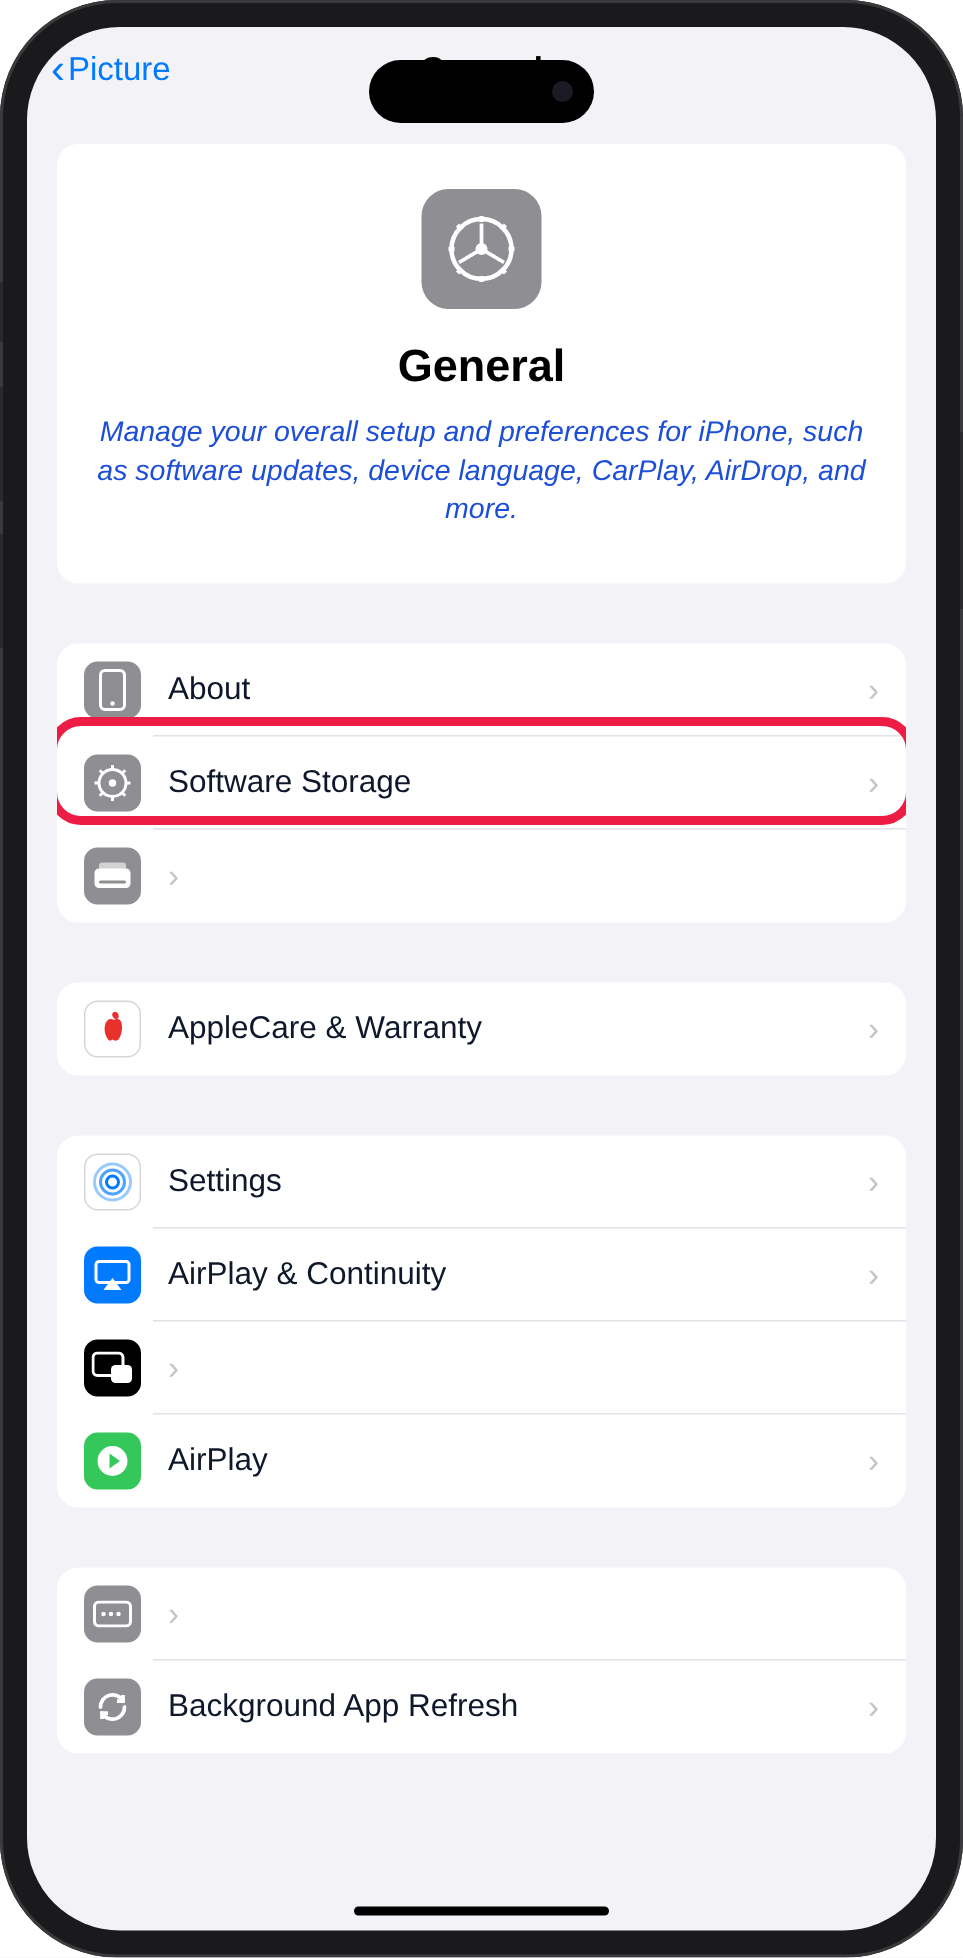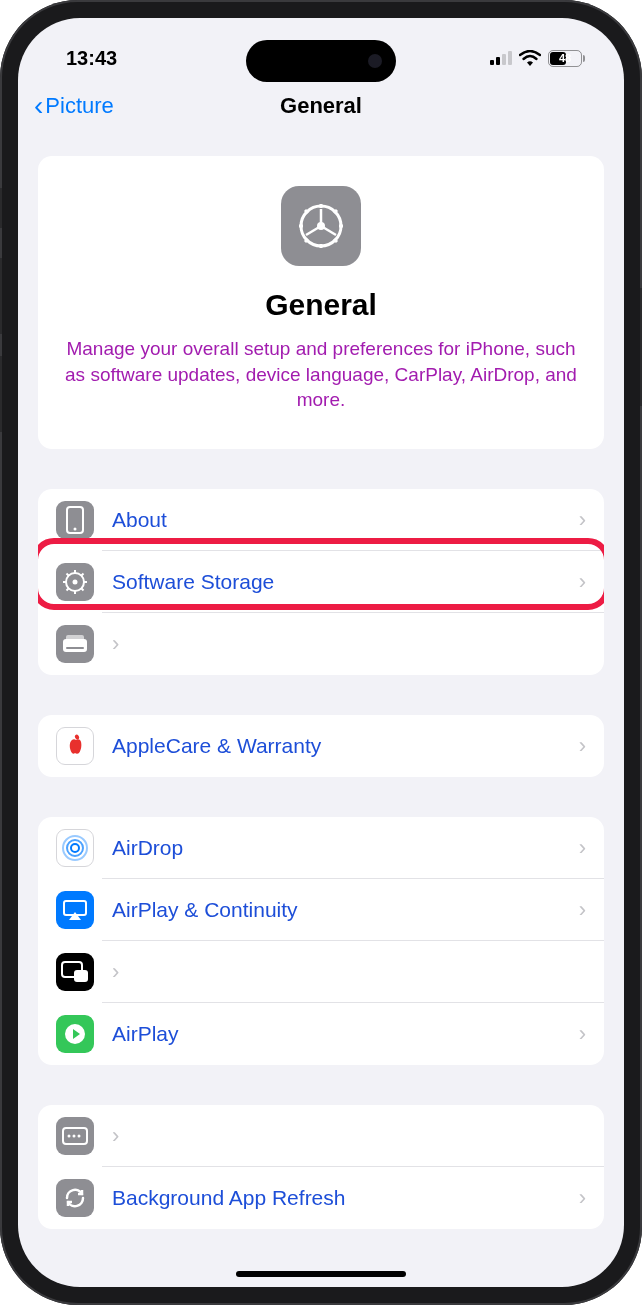--- a/index.html
+++ b/index.html
@@ -91,21 +91,21 @@
       text-align: center;
     }
     .hero-icon {
       width: 80px; height: 80px;
       background: #8e8e93;
       border-radius: 18px;
       margin: 0 auto 22px;
       display: flex; align-items: center; justify-content: center;
     }
     .hero-title { font-size: 30px; font-weight: 700; color: #000; margin-bottom: 14px; }
-    .hero-desc { font-size: 19px; color: #a21caf; line-height: 1.35; }
+    .hero-desc { font-size: 19px; color: #1d4ed8; line-height: 1.35; font-style: italic; }
 
     .section {
       background: #fff;
       border-radius: 14px;
       margin-top: 40px;
       overflow: hidden;
     }
     .section.tight { margin-top: 40px; }
     .row {
       display: flex;
@@ -119,21 +119,21 @@
       bottom: 0; left: 64px; right: 0;
       height: 1px; background: #e2e2e6;
     }
     .row-icon {
       width: 38px; height: 38px;
       border-radius: 9px;
       display: flex; align-items: center; justify-content: center;
       flex-shrink: 0;
       margin-right: 18px;
     }
-    .row-label { font-size: 21px; color: #1d4ed8; flex: 1; }
+    .row-label { font-size: 21px; color: #0f172a; flex: 1; }
     .row-chevron { color: #c4c4c8; font-size: 22px; font-weight: 400; }
 
     .highlight-ring {
       position: absolute;
       border: 6px solid #ed1c44;
       border-radius: 22px;
       pointer-events: none;
       z-index: 50;
     }
 
@@ -157,42 +157,20 @@
   <div class="side-button btn-left-1"></div>
   <div class="side-button btn-left-2"></div>
   <div class="side-button btn-left-3"></div>
   <div class="side-button btn-right"></div>
 
   <div class="phone-screen">
     <div class="dynamic-island">
       <div class="island-cam"></div>
     </div>
 
-    <div class="status-bar">
-      <div>13:43</div>
-      <div class="status-right">
-        <svg width="22" height="14" viewBox="0 0 22 14">
-          <rect x="0" y="9" width="4" height="5" rx="1" fill="#000"></rect>
-          <rect x="6" y="6" width="4" height="8" rx="1" fill="#000"></rect>
-          <rect x="12" y="3" width="4" height="11" rx="1" fill="#c8c8cc"></rect>
-          <rect x="18" y="0" width="4" height="14" rx="1" fill="#c8c8cc"></rect>
-        </svg>
-        <svg width="22" height="16" viewBox="0 0 22 16">
-          <path d="M11 16 L8 12.5 Q11 10 14 12.5 Z" fill="#000"></path>
-          <path d="M4.5 9 Q11 3 17.5 9" stroke="#000" stroke-width="2.4" fill="none" stroke-linecap="round"></path>
-          <path d="M1 5 Q11 -3 21 5" stroke="#000" stroke-width="2.4" fill="none" stroke-linecap="round"></path>
-        </svg>
-        <div style="position:relative;width:34px;height:17px;">
-          <div style="position:absolute;inset:0;border:1.5px solid #000;border-radius:5px;opacity:.4"></div>
-          <div style="position:absolute;right:-3px;top:5px;width:2.5px;height:7px;background:#000;border-radius:0 2px 2px 0;opacity:.4"></div>
-          <div style="position:absolute;left:2px;top:2px;bottom:2px;width:48%;background:#000;border-radius:3px;"></div>
-          <div style="position:absolute;inset:0;display:flex;align-items:center;justify-content:center;font-size:11px;font-weight:600;color:#fff;">48</div>
-        </div>
-      </div>
-    </div>
 
     <div class="nav-bar">
       <div class="back-btn">
         <span class="back-chevron">‹</span>
         <span>Picture</span>
       </div>
       <div class="nav-title">General</div>
     </div>
 
     <div class="content">
@@ -282,21 +260,21 @@
 
       <div class="section tight">
         <div class="row">
           <div class="row-icon ic-white">
             <svg width="28" height="28" viewBox="0 0 28 28">
                 <circle cx="14" cy="14" r="4" stroke="#007aff" stroke-width="2" fill="none"></circle>
                 <circle cx="14" cy="14" r="8" stroke="#007aff" stroke-width="2" fill="none" opacity="0.7"></circle>
                 <circle cx="14" cy="14" r="12" stroke="#007aff" stroke-width="2" fill="none" opacity="0.4"></circle>
               </svg>
           </div>
-          <div class="row-label">AirDrop</div>
+          <div class="row-label">Settings</div>
           <div class="row-chevron">›</div>
           <div class="row-divider"></div>
         </div>
         <div class="row">
           <div class="row-icon ic-blue">
             <svg width="26" height="22" viewBox="0 0 26 22">
                 <rect x="2" y="2" width="22" height="14" rx="2" stroke="#fff" stroke-width="2" fill="none"></rect>
                 <path d="M13 13 L19 21 L7 21 Z" fill="#fff"></path>
               </svg>
           </div>

